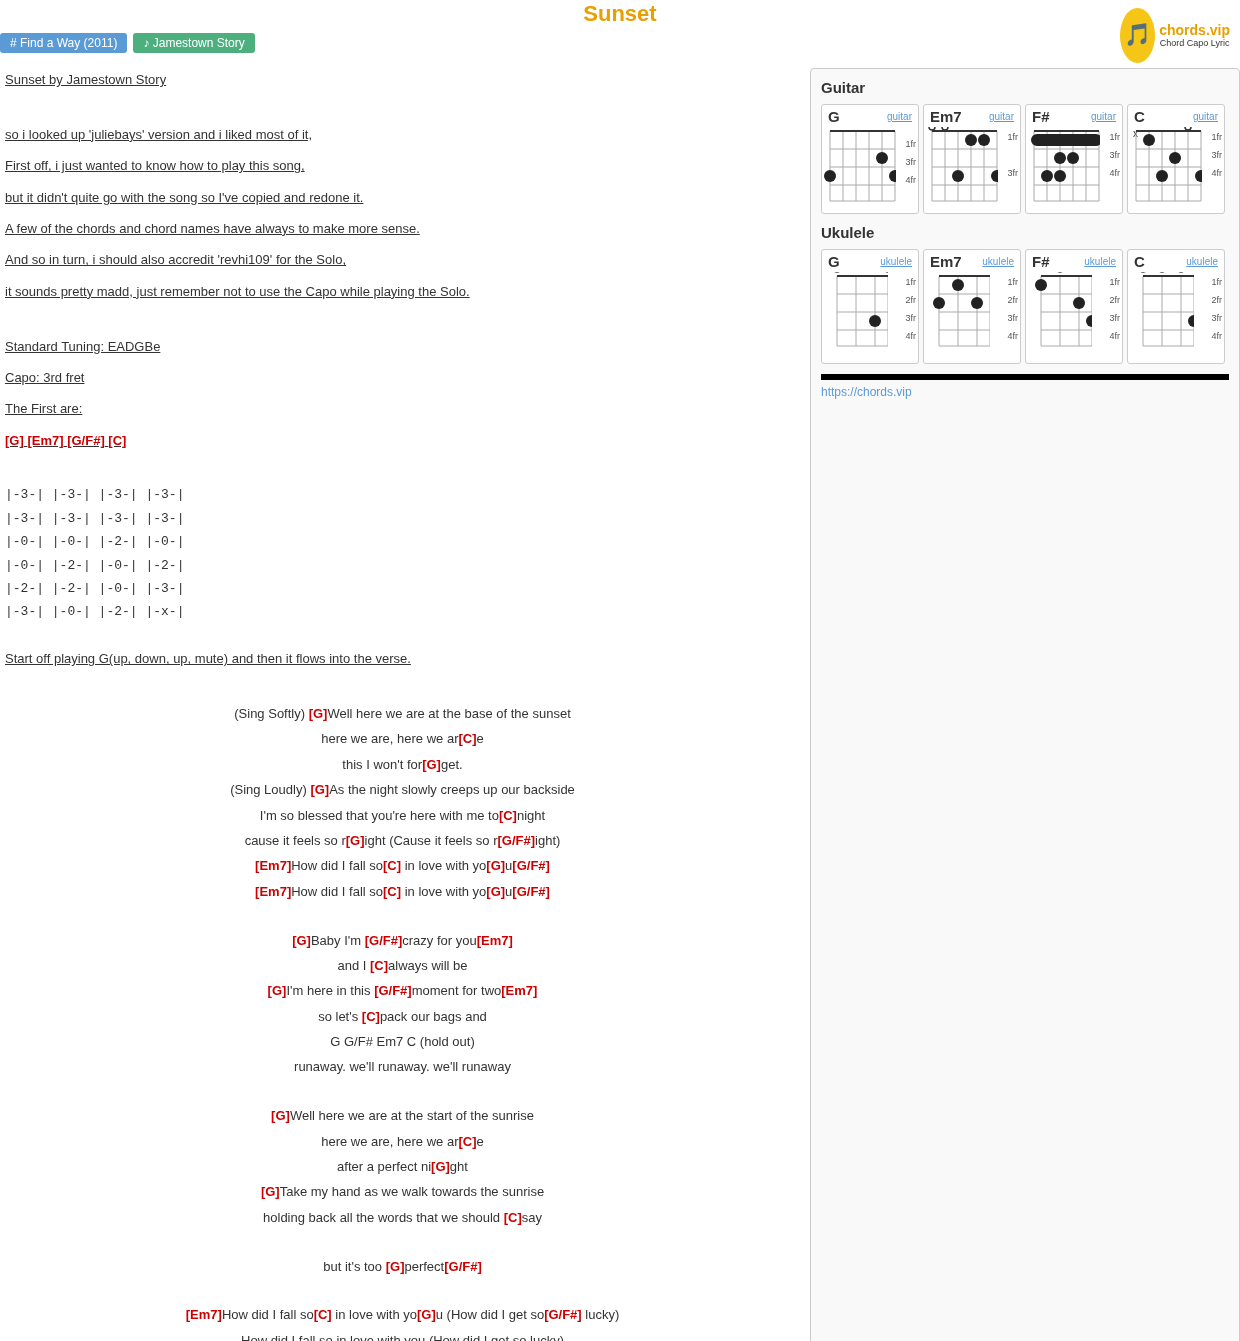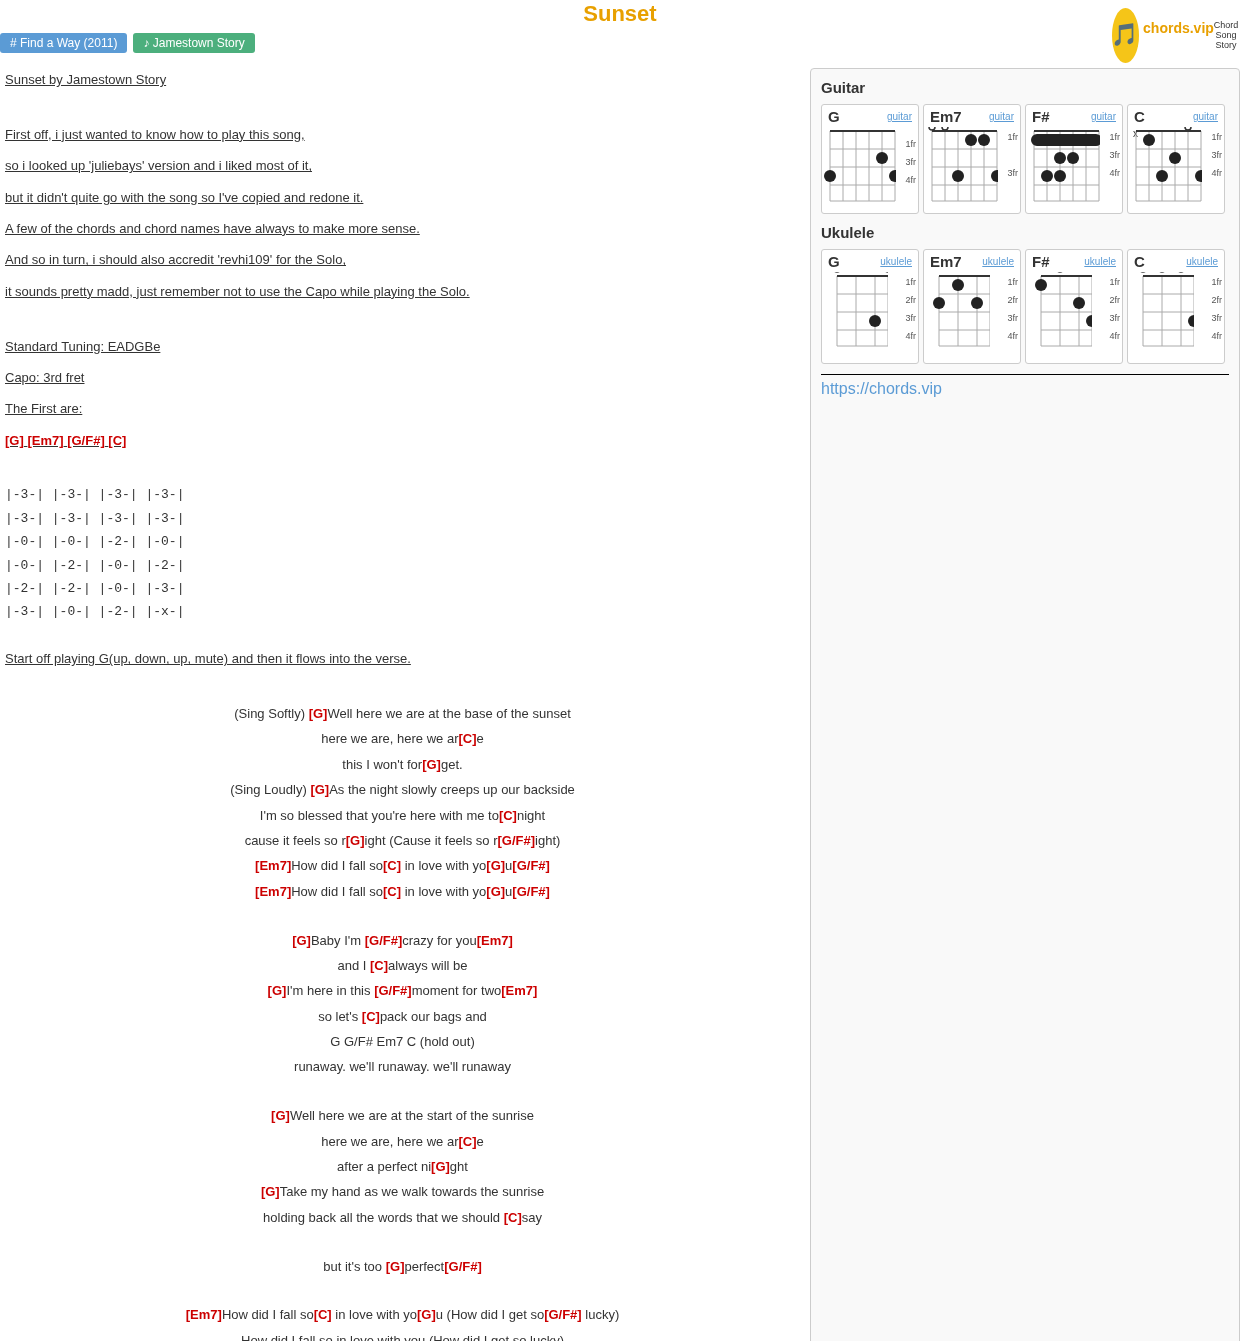--- a/index.html
+++ b/index.html
@@ -53,21 +53,21 @@
       border-radius: 50%;
       background: #f5c518;
       display: flex;
       align-items: center;
       justify-content: center;
       font-size: 22px;
       margin-right: 4px;
     }
     .logo-text {
       display: flex;
-      flex-direction: row;
+      flex-direction: column;
       font-size: 11px;
       font-weight: bold;
       color: #333;
     }
     .logo-text span:first-child { color: #e8a000; font-size: 14px; }
     .main-layout {
       display: flex;
       padding: 10px 0 0 5px;
     }
     .left-column {
@@ -110,25 +110,25 @@
       font-weight: bold;
       font-size: 15px;
     }
     .chord-link {
       font-size: 10px;
       color: #5b9bd5;
       text-decoration: underline;
       cursor: pointer;
     }
     .url-display {
-      font-size: 16px;
+      font-size: 12px;
       color: #5b9bd5;
       margin-top: 10px;
       padding-top: 5px;
-      border-top: 1px solid #000000;
+      border-top: 6px solid #000000;
     }
     .song-text {
       font-size: 13px;
       line-height: 1.8;
     }
     .song-text p {
       margin-bottom: 8px;
       text-decoration: underline;
     }
     .chord-inline {
@@ -154,33 +154,33 @@
         <span># Find a Way (2011)</span>
       </a>
       <a class="tag tag-teal">
         <span>♪ Jamestown Story</span>
       </a>
     </div>
     <div class="logo">
       <div class="logo-circle">🎵</div>
       <div class="logo-text">
         <span>chords.vip</span>
-        <span style="font-size:9px;font-weight:normal;">Chord Song Story</span>
+        <span style="font-size:9px;font-weight:normal;">Chord Capo Lyric</span>
       </div>
     </div>
   </div>
 
   <div class="main-layout">
 
     <div class="left-column">
       <div class="song-text">
         <p>Sunset by Jamestown Story</p>
         <br>
+        <p>so i looked up 'juliebays' version and i liked most of it,</p>
         <p>First off, i just wanted to know how to play this song,</p>
-        <p>so i looked up 'juliebays' version and i liked most of it,</p>
         <p>but it didn't quite go with the song so I've copied and redone it.</p>
         <p>A few of the chords and chord names have always to make more sense.</p>
         <p>And so in turn, i should also accredit 'revhi109' for the Solo,</p>
         <p>it sounds pretty madd, just remember not to use the Capo while playing the Solo.</p>
         <br>
         <p>Standard Tuning: EADGBe</p>
         <p>Capo: 3rd fret</p>
         <p>The First are:</p>
         <p>
           <span class="chord-inline">[G]</span>

